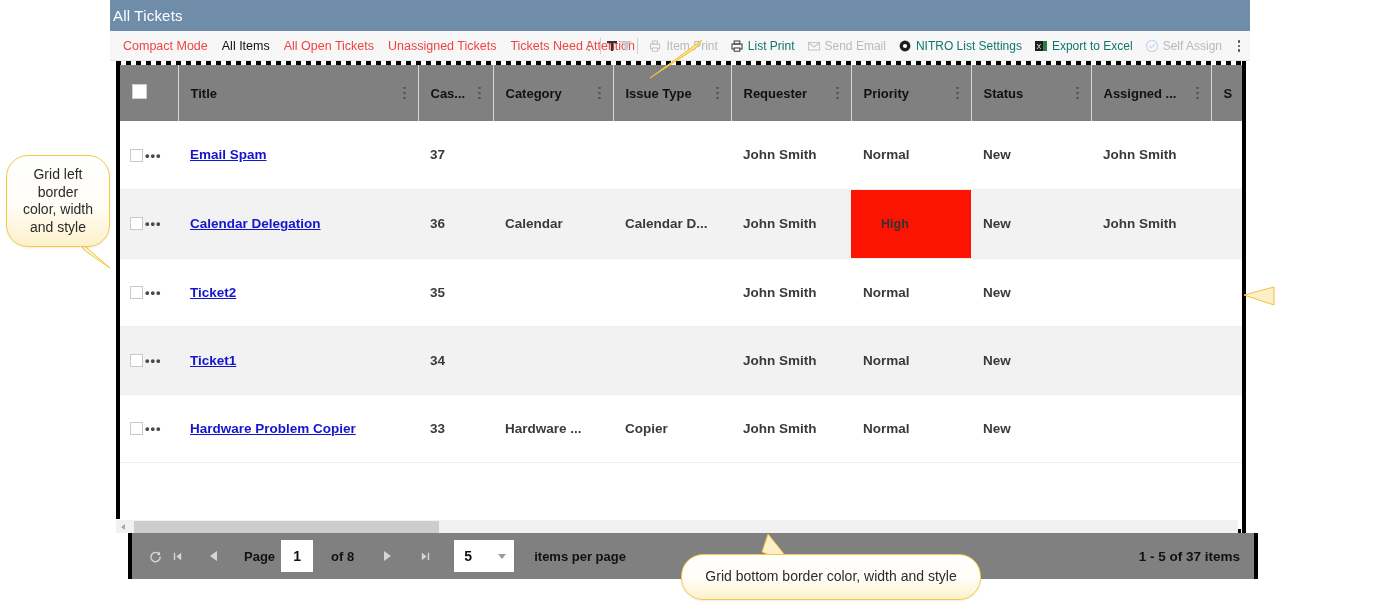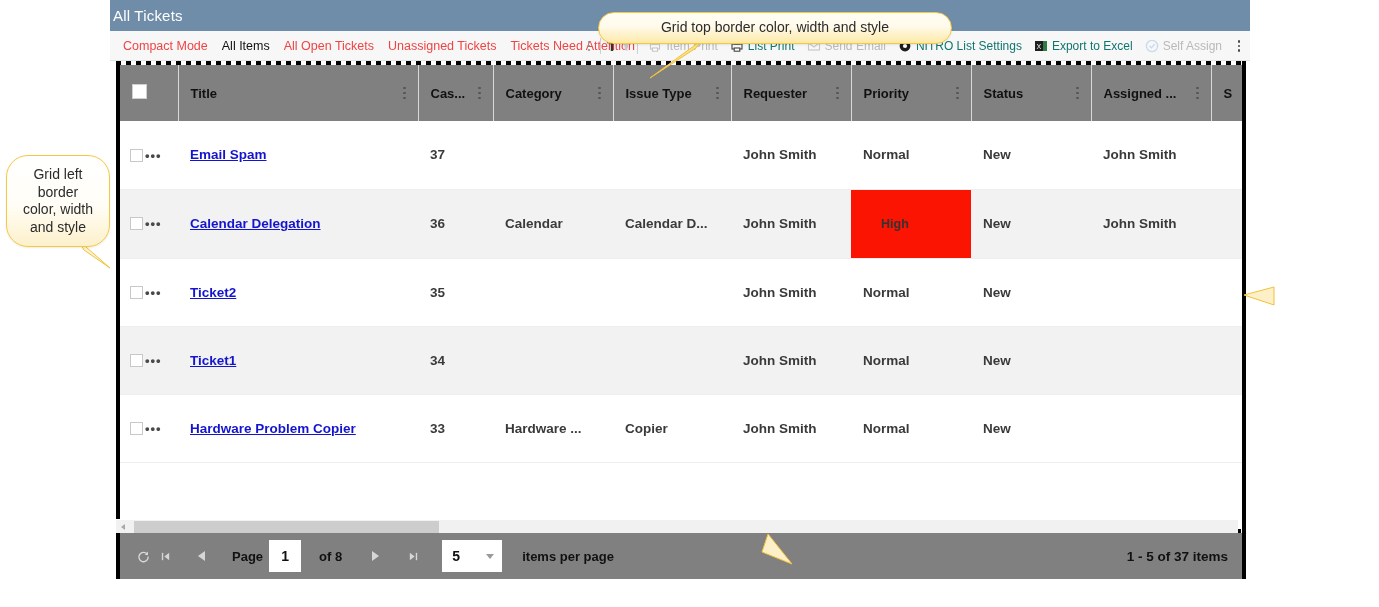--- a/index.html
+++ b/index.html
@@ -175,21 +175,21 @@
   #hscroll .arrow {
     position: absolute; left: 5px; top: 4px;
     width: 0; height: 0;
     border-top: 3px solid transparent; border-bottom: 3px solid transparent;
     border-right: 4px solid #a8a8a8;
   }
 
   
   #pager {
     position: absolute;
-    left: 6px; top: 533px;
+    left: 18px; top: 533px;
     width: 1130px; height: 46px;
     background: #808080;
     border-left: 4px solid #000; border-right: 4px solid #000;
     color: #111;
     font-size: 13px; font-weight: bold;
     display: flex; align-items: center;
     padding: 0 14px 0 12px;
   }
   #pager .pg-left { display: flex; align-items: center; gap: 0; }
   #pager .pg-right { margin-left: auto; font-size: 13.5px; }
@@ -569,32 +569,32 @@
         </span>
         <span class="pg-label" style="margin-left:14px">items per page</span>
       </div>
       <div class="pg-right">1 - 5 of 37 items</div>
     </div>
   </div>
 
   <svg class="tail" style="left:640px; top:40px; width:70px; height:40px;" viewBox="0 0 70 40">
     <path d="M62 0 L10 38 L56 8 Z" fill="#fbe08a" stroke="#f0c23c" stroke-width="1"></path>
   </svg>
-  <div class="callout" id="callout-top">
-    <span>Grid top border color, width and style</span>
-  </div>
 
   <svg class="tail" style="left:76px; top:238px; width:44px; height:36px;" viewBox="0 0 44 36">
     <path d="M2 2 L34 30 L8 12 Z" fill="#fdf3d2" stroke="#f0c23c" stroke-width="1"></path>
   </svg>
   <div class="callout plain" id="callout-left">
     <span>Grid left border color, width and style</span>
   </div>
 
   <svg class="tail" style="left:1244px; top:285px; width:34px; height:26px;" viewBox="0 0 34 26">
     <path d="M0 10 L30 2 L30 20 Z" fill="#fdf0c8" stroke="#f0c23c" stroke-width="1"></path>
   </svg>
 
   <svg class="tail" style="left:750px; top:534px; width:52px; height:34px;" viewBox="0 0 52 34">
     <path d="M18 0 L42 30 L12 18 Z" fill="#fdf0c8" stroke="#f0c23c" stroke-width="1"></path>
   </svg>
+  <div class="callout plain" id="callout-bottom">
+    <span>Grid bottom border color, width and style</span>
+  </div>
 
 </div>
 
 </body></html>

